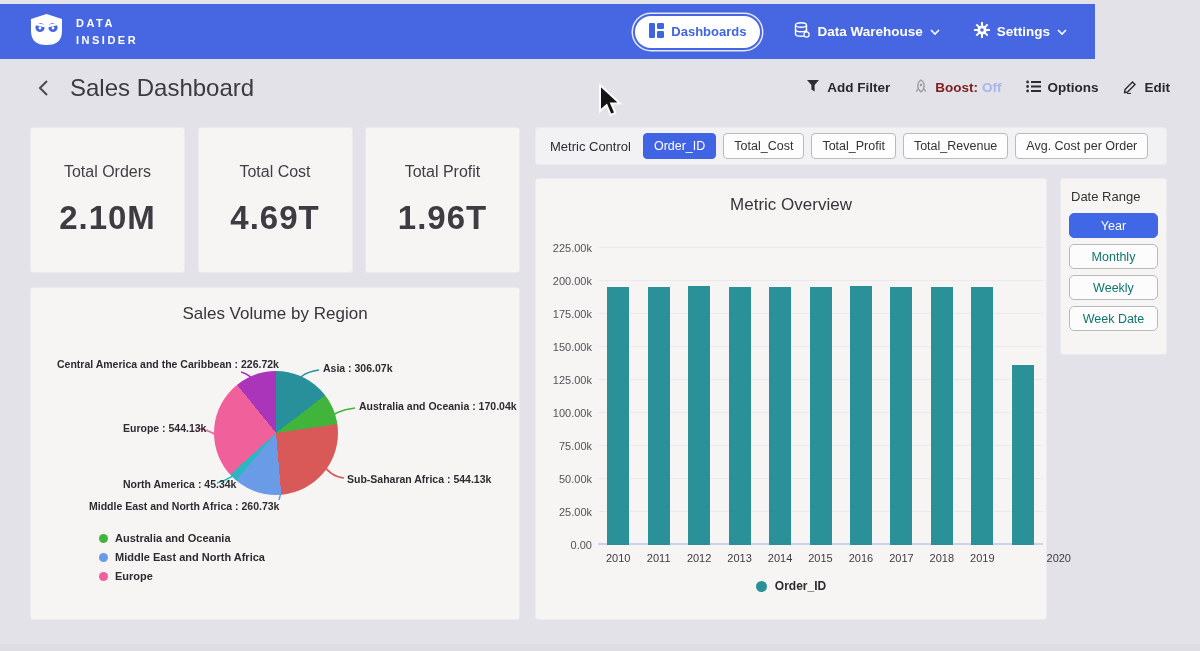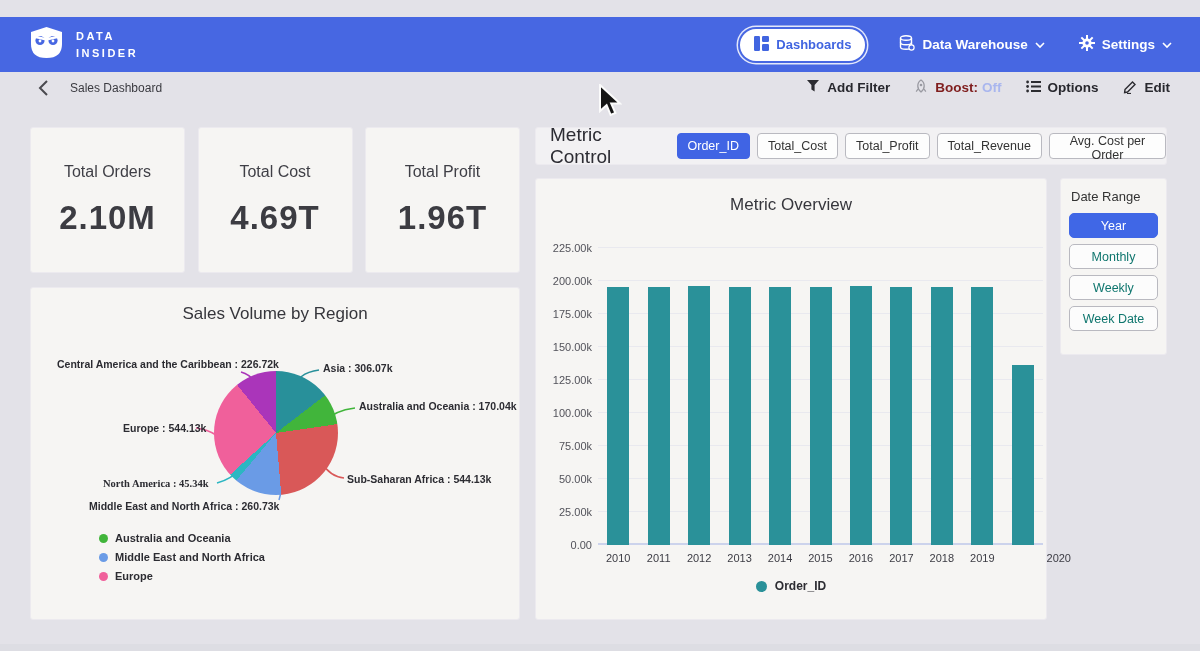--- a/index.html
+++ b/index.html
@@ -1,34 +1,34 @@
 <!DOCTYPE html>
 <html><head>
 <meta charset="utf-8">
 <style>
   * { margin:0; padding:0; box-sizing:border-box; }
   html,body { width:1200px; height:651px; overflow:hidden; }
   body { font-family:"Liberation Sans", sans-serif; background:#e3e2e8; position:relative; }
 
   
-  .navbar { position:absolute; top:17px; left:0; width:1200px; height:55px; background:#4767e2;
+  .navbar { position:absolute; top:4px; left:0; width:1095px; height:55px; background:#4767e2;
             display:flex; align-items:center; justify-content:space-between; padding:0 28px; }
   .brand { display:flex; align-items:center; gap:11px; }
   .brand-text { color:#fff; font-size:11px; font-weight:bold; letter-spacing:2.5px; line-height:1.5; }
   .nav-items { display:flex; align-items:center; gap:34px; }
   .nav-pill { background:#fff; color:#4165e0; font-size:13px; font-weight:bold; border-radius:17px;
               padding:7px 14px; display:flex; align-items:center; gap:7px; cursor:pointer;
               box-shadow:0 0 0 2px #4767e2, 0 0 0 3.5px rgba(255,255,255,.85); }
   .nav-link { color:#fff; font-size:13.5px; font-weight:600; display:flex; align-items:center; gap:7px; cursor:pointer; }
 
   
   .page-header { position:absolute; top:55px; left:0; width:1200px; height:65px;
                  display:flex; align-items:center; padding:0 30px; }
   .back-btn { width:26px; height:26px; display:flex; align-items:center; justify-content:center; cursor:pointer; }
-  .page-title { font-size:12px; font-weight:500; color:#3a3a40; margin-left:14px; }
+  .page-title { font-size:24px; font-weight:500; color:#3a3a40; margin-left:14px; }
   .header-actions { margin-left:auto; display:flex; align-items:center; gap:24px; }
   .h-action { display:flex; align-items:center; gap:7px; font-size:13.5px; font-weight:600; color:#28282e; cursor:pointer; }
   .boost-label { color:#7f1d1d; }
   .boost-value { color:#a9b6ee; margin-left:-3px; }
 
   
   .card { background:#f6f5f3; border:1px solid #eceaef; border-radius:3px; }
 
   
   .kpi-row { position:absolute; left:30px; top:127px; width:490px; display:grid;
@@ -46,21 +46,21 @@
   .leader-svg { position:absolute; inset:0; pointer-events:none; }
   .pie-legend { position:absolute; left:68px; top:244px; display:flex; }
   .pl-col { display:flex; flex-direction:column; gap:7px; }
   .pl-col:first-child { width:187px; }
   .pl-row { display:flex; align-items:center; gap:7px; font-size:11px; font-weight:bold; color:#2c2c32; white-space:nowrap; }
   .pl-dot { width:9px; height:9px; border-radius:50%; flex:none; }
 
   
   .metric-bar { position:absolute; left:535px; top:127px; width:632px; height:38px; background:#f2f1f3;
                 border:1px solid #eceaef; border-radius:3px; display:flex; align-items:center; padding-left:14px; gap:7px; }
-  .metric-label { font-size:19px; color:#2c2c33; margin-right:5px; }
+  .metric-label { font-size:13px; color:#2c2c33; margin-right:5px; }
   .chip { font-family:"Liberation Sans",sans-serif; font-size:12.5px; color:#333; background:#fdfdfd;
           border:1px solid #b9b9c0; border-radius:4px; height:26px; padding:0 10px; cursor:pointer; }
   .chip.sel { background:#4064e4; border-color:#4064e4; color:#fff; }
 
   
   .chart-card { position:absolute; left:535px; top:178px; width:512px; height:442px; }
   .plot { position:absolute; left:62px; top:69px; width:445px; height:297px; }
   .grid-line { position:absolute; left:0; width:100%; height:1px; background:#e9e9ef; }
   .grid-line.zero { height:2px; background:#ccd3ec; }
   .y-label { position:absolute; left:-58px; width:52px; text-align:right; font-size:11px; color:#52525a; }
@@ -235,21 +235,21 @@
       <path d="M248,212 C251,205 249,198 245,192" fill="none" stroke-width="1.6" stroke="#6a9be6"></path>
       <path d="M186,195 C197,192 203,188 208,182" fill="none" stroke-width="1.6" stroke="#2cb6c2"></path>
       <path d="M165,140 C173,141 179,143 185,147" fill="none" stroke-width="1.6" stroke="#f0609b"></path>
       <path d="M210,84 C221,87 230,98 229,111" fill="none" stroke-width="1.6" stroke="#aa35ba"></path>
     </svg>
     <div class="pie" id="pie" style="background: conic-gradient(rgb(40, 144, 154) 0deg, rgb(40, 144, 154) 52.54deg, rgb(65, 181, 59) 52.54deg, rgb(65, 181, 59) 81.73deg, rgb(217, 88, 88) 81.73deg, rgb(217, 88, 88) 175.14deg, rgb(106, 155, 230) 175.14deg, rgb(106, 155, 230) 219.89deg, rgb(44, 182, 194) 219.89deg, rgb(44, 182, 194) 227.68deg, rgb(240, 96, 155) 227.68deg, rgb(240, 96, 155) 321.08deg, rgb(170, 53, 186) 321.08deg, rgb(170, 53, 186) 360deg);"></div>
     <span class="pie-label" style="left:292px; top:74px;">Asia : 306.07k</span>
     <span class="pie-label" style="left:328px; top:112px;">Australia and Oceania : 170.04k</span>
     <span class="pie-label" style="left:316px; top:185px;">Sub-Saharan Africa : 544.13k</span>
     <span class="pie-label" style="left:58px;  top:212px;">Middle East and North Africa : 260.73k</span>
-    <span class="pie-label" style="left:72px;  top:190px;font-family:Liberation Serif, serif;">North America : 45.34k</span>
+    <span class="pie-label" style="left:92px;  top:190px;">North America : 45.34k</span>
     <span class="pie-label" style="left:92px;  top:134px;">Europe : 544.13k</span>
     <span class="pie-label" style="left:26px;  top:70px;">Central America and the Caribbean : 226.72k</span>
     <div class="pie-legend" id="pie-legend">
         <div class="pl-col">
           <div class="pl-row">
             <span class="pl-dot" style="background: rgb(65, 181, 59);"></span>
             <span>Australia and Oceania</span>
           </div>
           <div class="pl-row">
             <span class="pl-dot" style="background: rgb(106, 155, 230);"></span>

